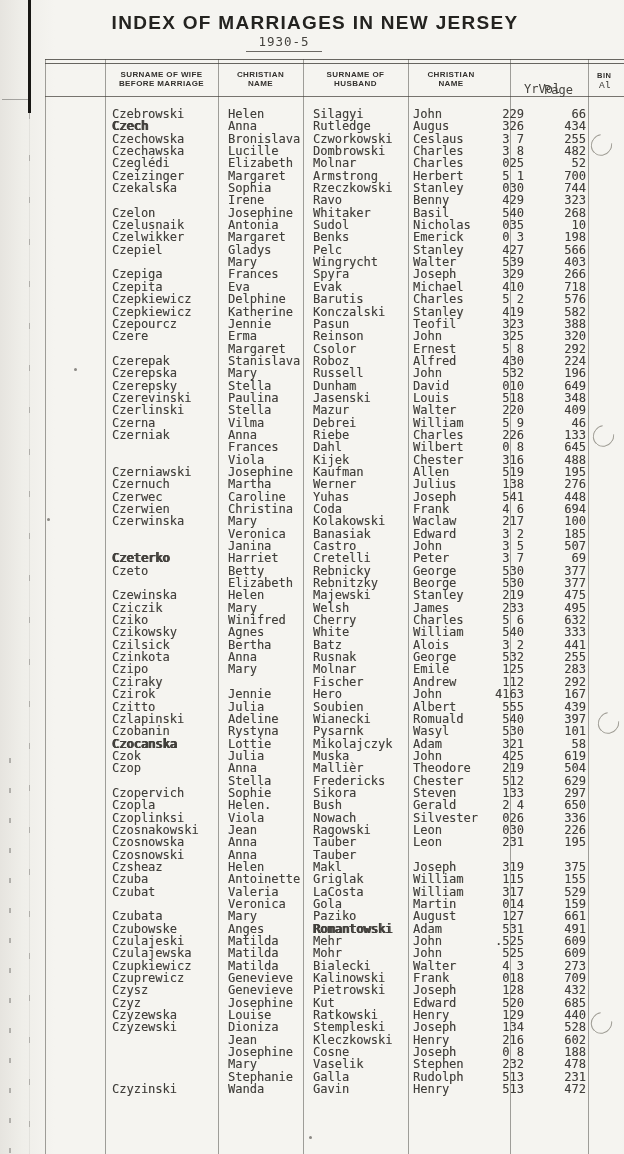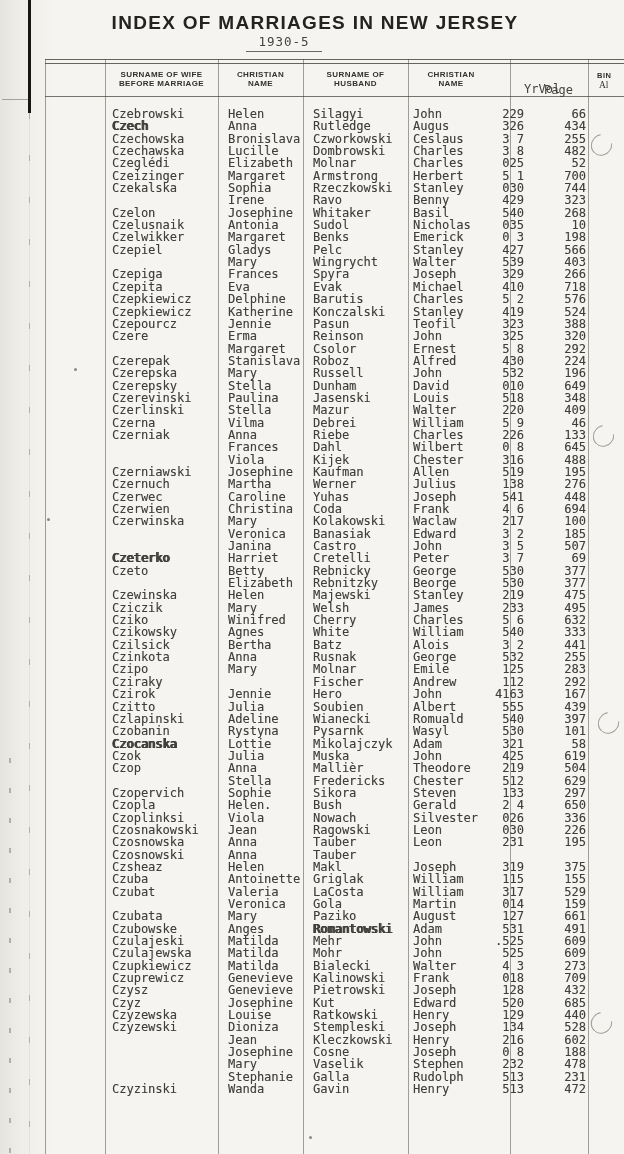--- a/index.html
+++ b/index.html
@@ -33,21 +33,21 @@
   .dline{position:absolute;left:45px;right:0;height:1.4px;background:#4e4b46;opacity:.85;}
   .dline.d1{top:59px;} .dline.d2{top:62.5px;}
   .hline{position:absolute;left:45px;right:0;top:96px;height:1.1px;background:#56534d;opacity:.8;}
   .vline{position:absolute;top:59px;bottom:0;width:1px;background:rgba(72,69,63,.5);}
   .colhead{position:absolute;top:70px;font-family:"Liberation Sans","DejaVu Sans",sans-serif;
     font-weight:700;font-size:8px;line-height:9px;letter-spacing:.4px;color:#33312e;
     text-align:center;white-space:pre-line;}
   .typed-label{position:absolute;font-size:12px;color:#45433e;}
   .bin-label{position:absolute;font-family:"Liberation Sans","DejaVu Sans",sans-serif;
     font-weight:700;font-size:7.5px;letter-spacing:.5px;color:#33312e;}
-  .bin-label2{position:absolute;font-family:Liberation Serif, serif;
+  .bin-label2{position:absolute;font-family:Liberation Mono, monospace;
     font-weight:400;font-size:9.5px;color:#3a3834;}
   
   .tbody{position:absolute;left:0;top:108px;right:0;}
   .trow{position:relative;height:12.35px;}
   .cell{position:absolute;top:0;font-size:12px;line-height:12.4px;white-space:pre;z-index:2;
     text-shadow:.3px .3px 0 rgba(64,62,58,.35);}
   .c-ws{left:112px;} .c-wn{left:228px;} .c-hs{left:313px;} .c-hn{left:413px;}
   .c-yv{left:462px;width:62px;text-align:right;}
   .c-pg{left:520px;width:66px;text-align:right;}
   .smudge{text-shadow:1px 0 0 currentColor,-.5px 0 0 currentColor,.3px .3px 0 rgba(64,62,58,.5);}
@@ -225,21 +225,21 @@
       <span class="cell c-hn">Charles</span>
       <span class="cell c-yv">5 2</span>
       <span class="cell c-pg">576</span>
     </div>
       <div class="trow">
       <span class="cell c-ws">Czepkiewicz</span>
       <span class="cell c-wn">Katherine</span>
       <span class="cell c-hs">Konczalski</span>
       <span class="cell c-hn">Stanley</span>
       <span class="cell c-yv">419</span>
-      <span class="cell c-pg">524</span>
+      <span class="cell c-pg">582</span>
     </div>
       <div class="trow">
       <span class="cell c-ws">Czepourcz</span>
       <span class="cell c-wn">Jennie</span>
       <span class="cell c-hs">Pasun</span>
       <span class="cell c-hn">Teofil</span>
       <span class="cell c-yv">323</span>
       <span class="cell c-pg">388</span>
     </div>
       <div class="trow">

